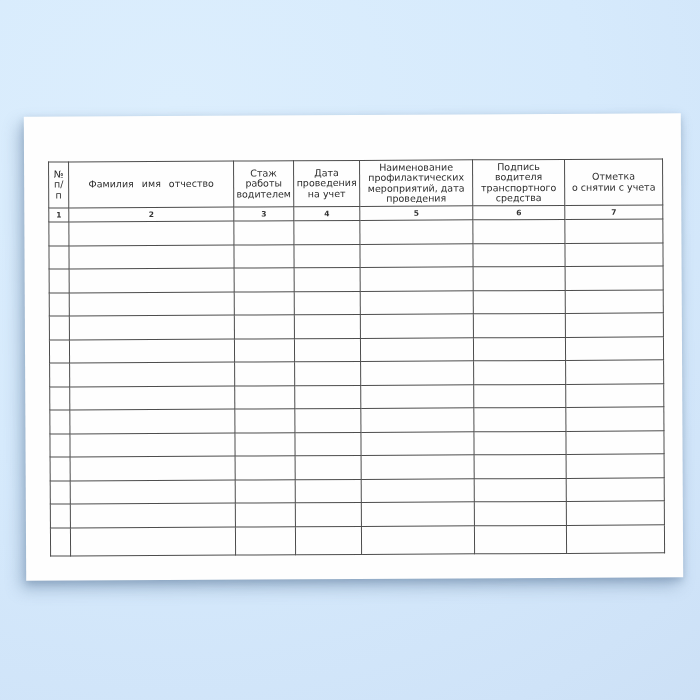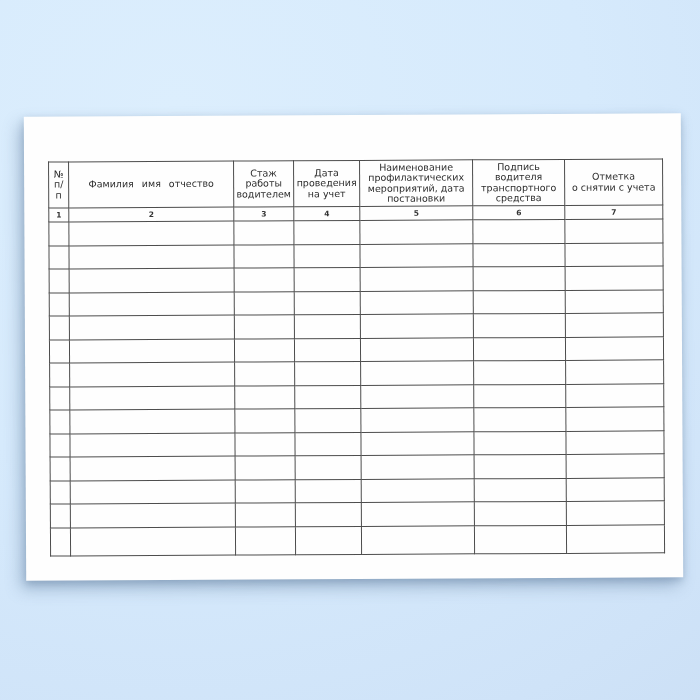--- a/index.html
+++ b/index.html
@@ -86,21 +86,21 @@
         <th class="col-fio">Фамилия имя отчество</th>
         <th>Стаж
 работы
 водителем</th>
         <th>Дата
 проведения
 на учет</th>
         <th>Наименование
 профилактических
 мероприятий, дата
-постановки</th>
+проведения</th>
         <th>Подпись водителя
 транспортного
 средства</th>
         <th>Отметка
 о снятии с учета</th>
       </tr>
       <tr class="numbers-row">
         <td>1</td>
         <td>2</td>
         <td>3</td>

